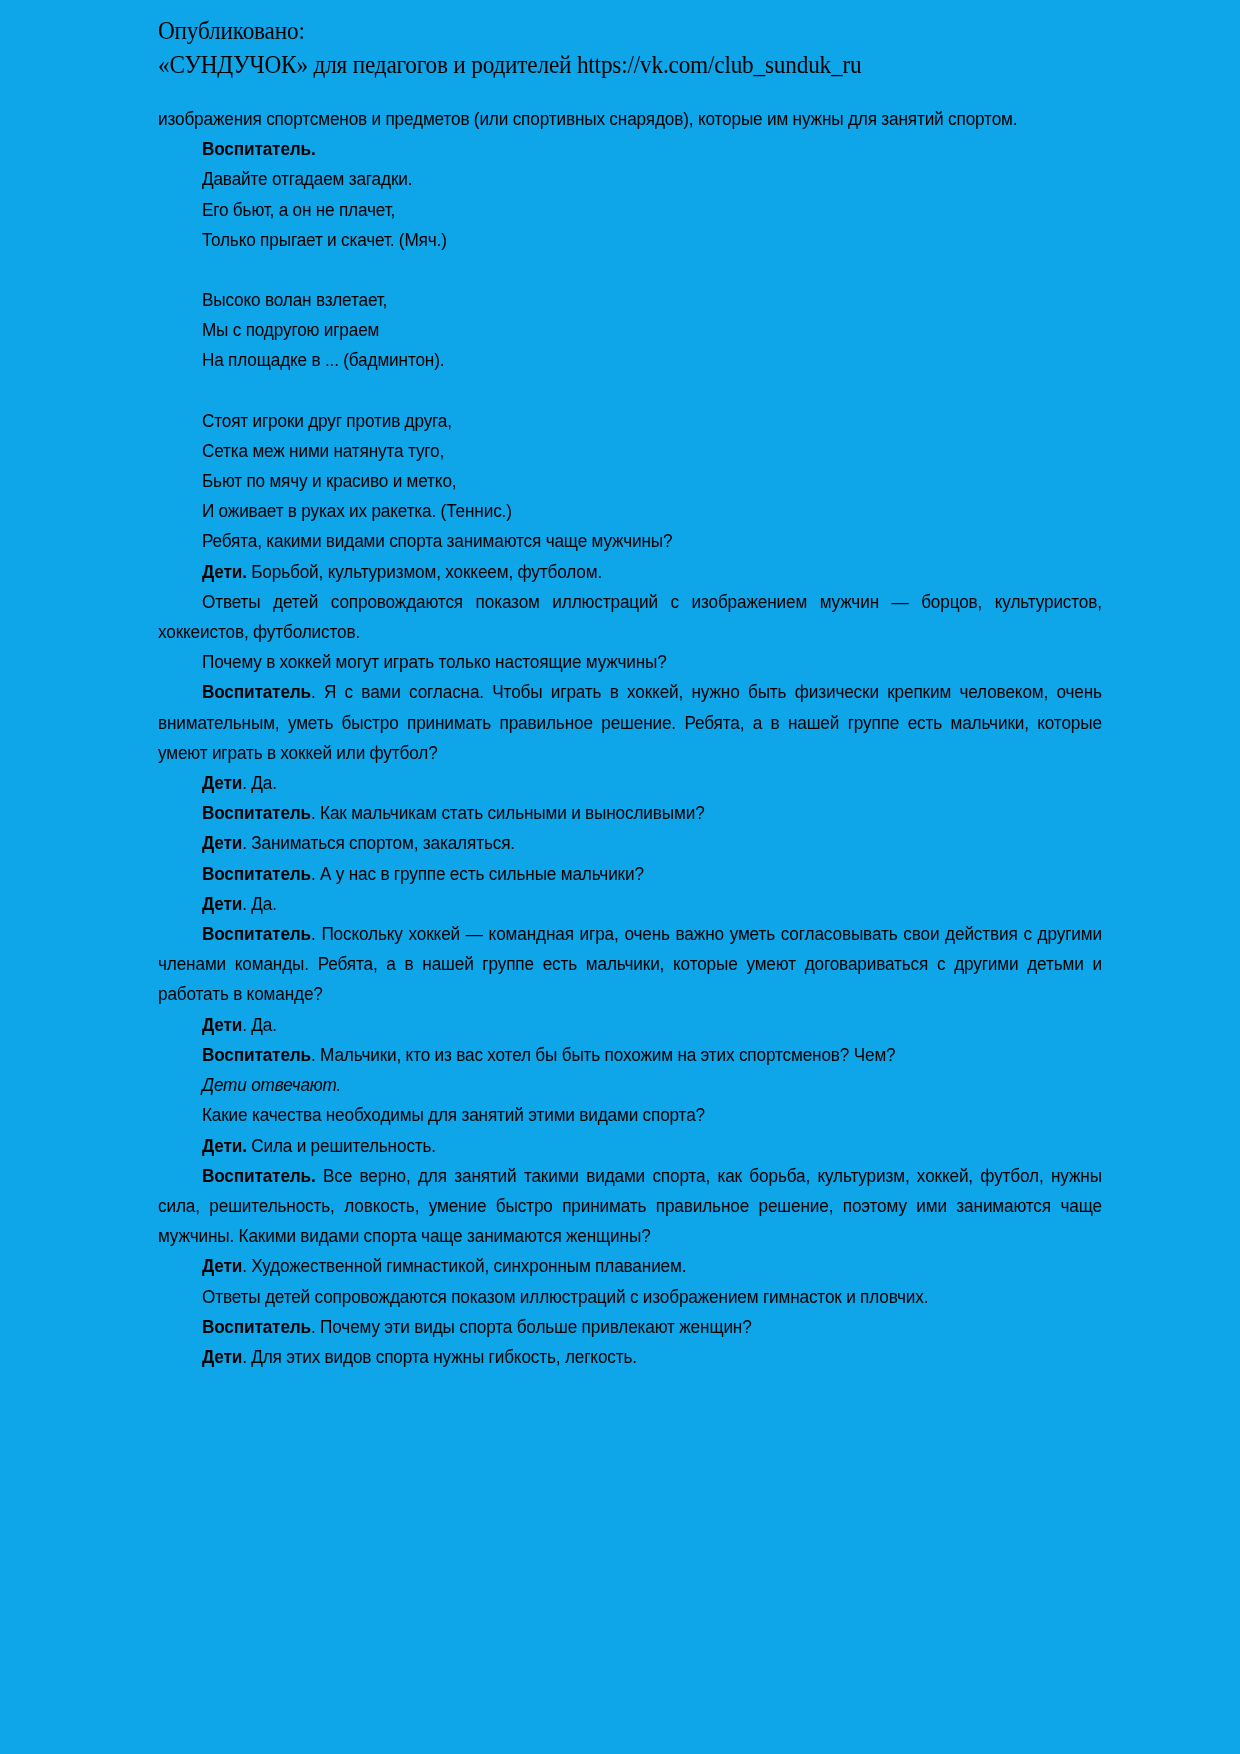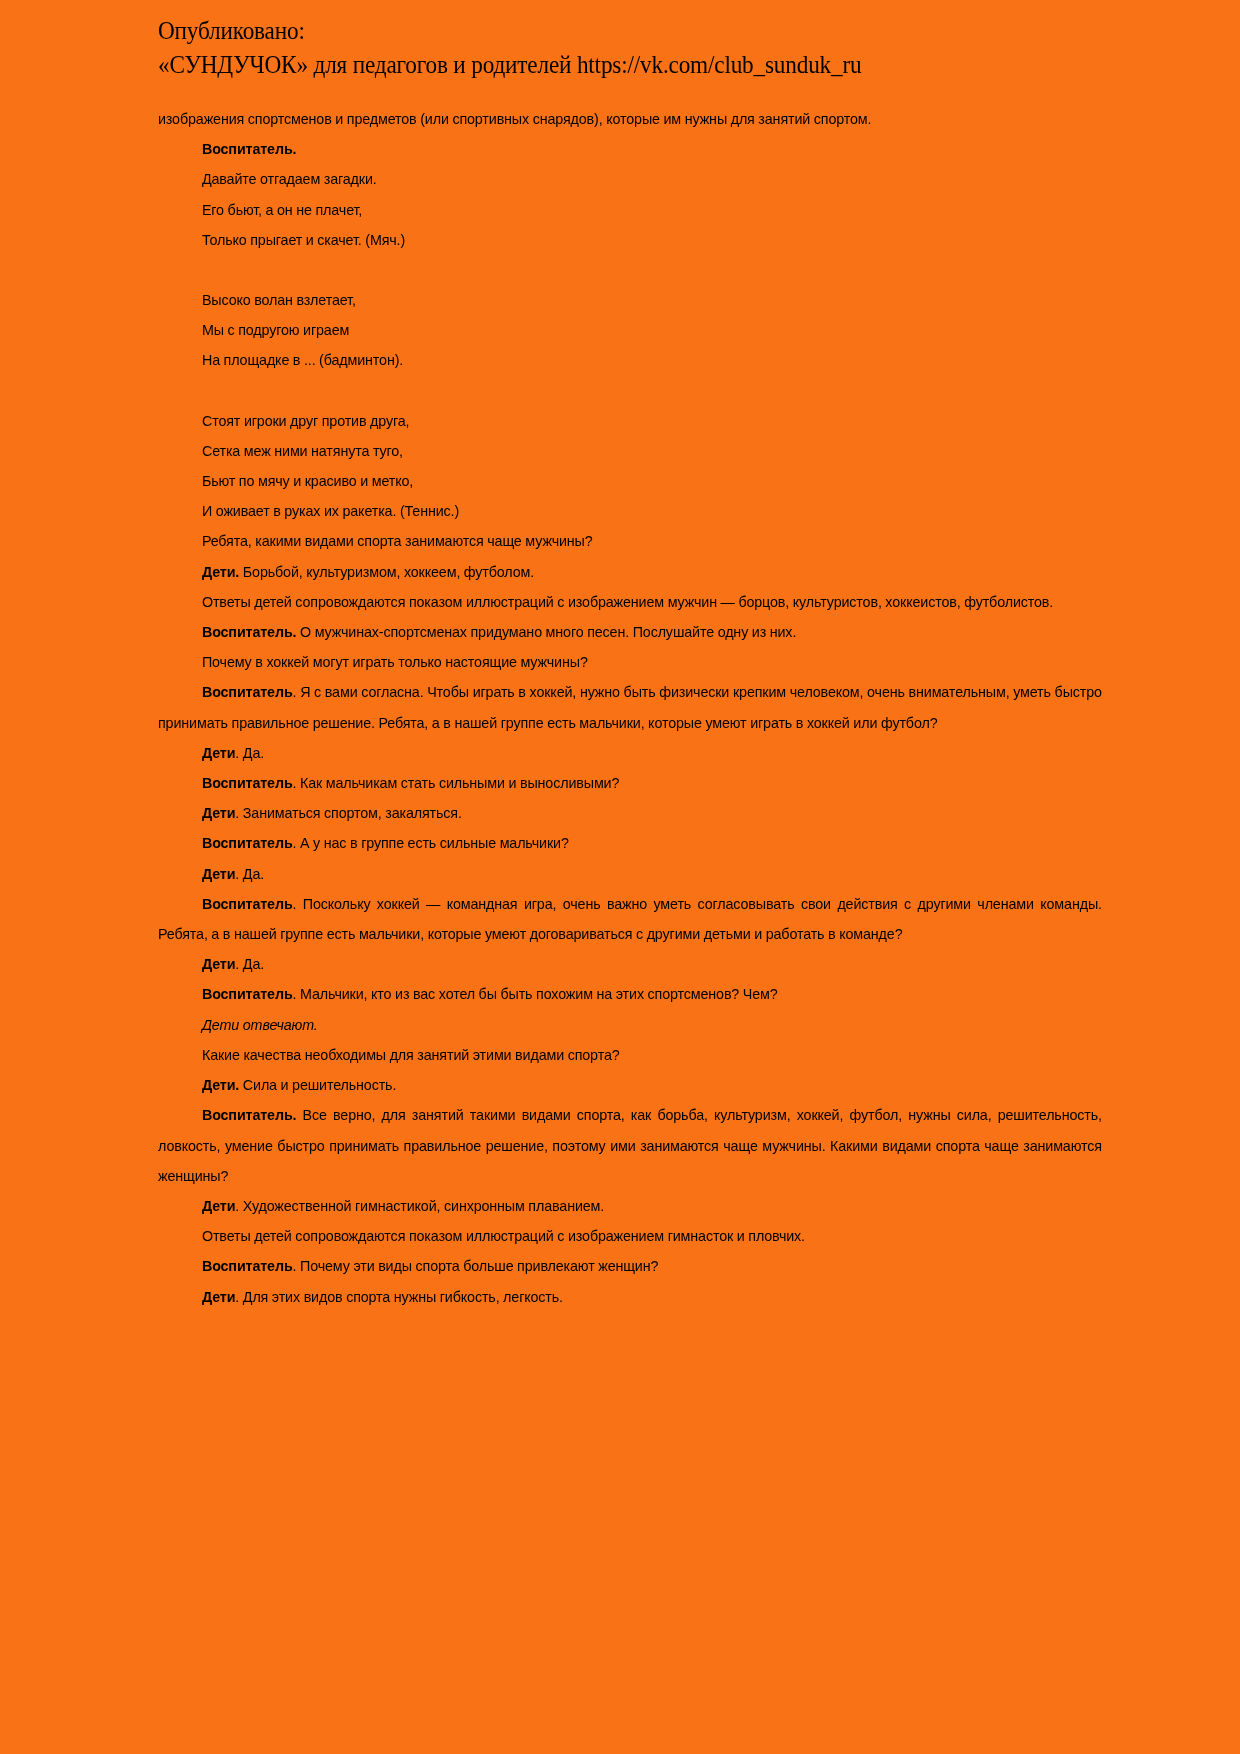--- a/index.html
+++ b/index.html
@@ -13,21 +13,21 @@
     font-family: "Liberation Sans", sans-serif;
     color: #000000;
     overflow: hidden;
   }
   .page {
     position: relative;
     width: 1240px;
     height: 1754px;
     box-sizing: border-box;
     padding: 0;
-    background: #f97316;
+    background: #0ea5e9;
   }
 
   
   .pub-header {
     position: absolute;
     left: 158px;
     top: 14px;
     width: 1000px;
     font-family: "Liberation Serif", "DejaVu Serif", serif;
     font-size: 25px;
@@ -38,21 +38,21 @@
     transform-origin: left top;
   }
   .pub-header .line { white-space: nowrap; }
 
   
   .body-block {
     position: absolute;
     left: 158px;
     top: 104px;
     width: 944px;
-    font-size: 15px;
+    font-size: 18px;
     line-height: 30.2px;
     text-align: justify;
     text-justify: inter-word;
     letter-spacing: -0.15px;
     word-spacing: -0.2px;
   }
   .body-block p {
     margin: 0;
     padding: 0;
   }
@@ -140,23 +140,20 @@
       </p>
 
     <p class="ind nojust">
         <span class="cond"><b>Дети.</b><span> Борьбой, культуризмом, хоккеем, футболом.</span></span>
       </p>
 
     <p class="hang">
         <span class="cond">Ответы детей сопровождаются показом иллюстраций с изображением мужчин — борцов, культуристов, хоккеистов, футболистов.</span>
       </p>
 
-    <p class="hang">
-        <span class="cond"><b>Воспитатель.</b><span> О мужчинах-спортсменах придумано много песен. Послушайте одну из них.</span></span>
-      </p>
 
 
     <p class="ind nojust">
         <span class="cond">Почему в хоккей могут играть только настоящие мужчины?</span>
       </p>
 
 
     <p class="hang">
         <span class="cond"><b>Воспитатель</b><span>. Я с вами согласна. Чтобы играть в хоккей, нужно быть физически крепким человеком, очень внимательным, уметь быстро принимать правильное решение. Ребята, а в нашей группе есть мальчики, которые умеют играть в хоккей или футбол?</span></span>
       </p>

